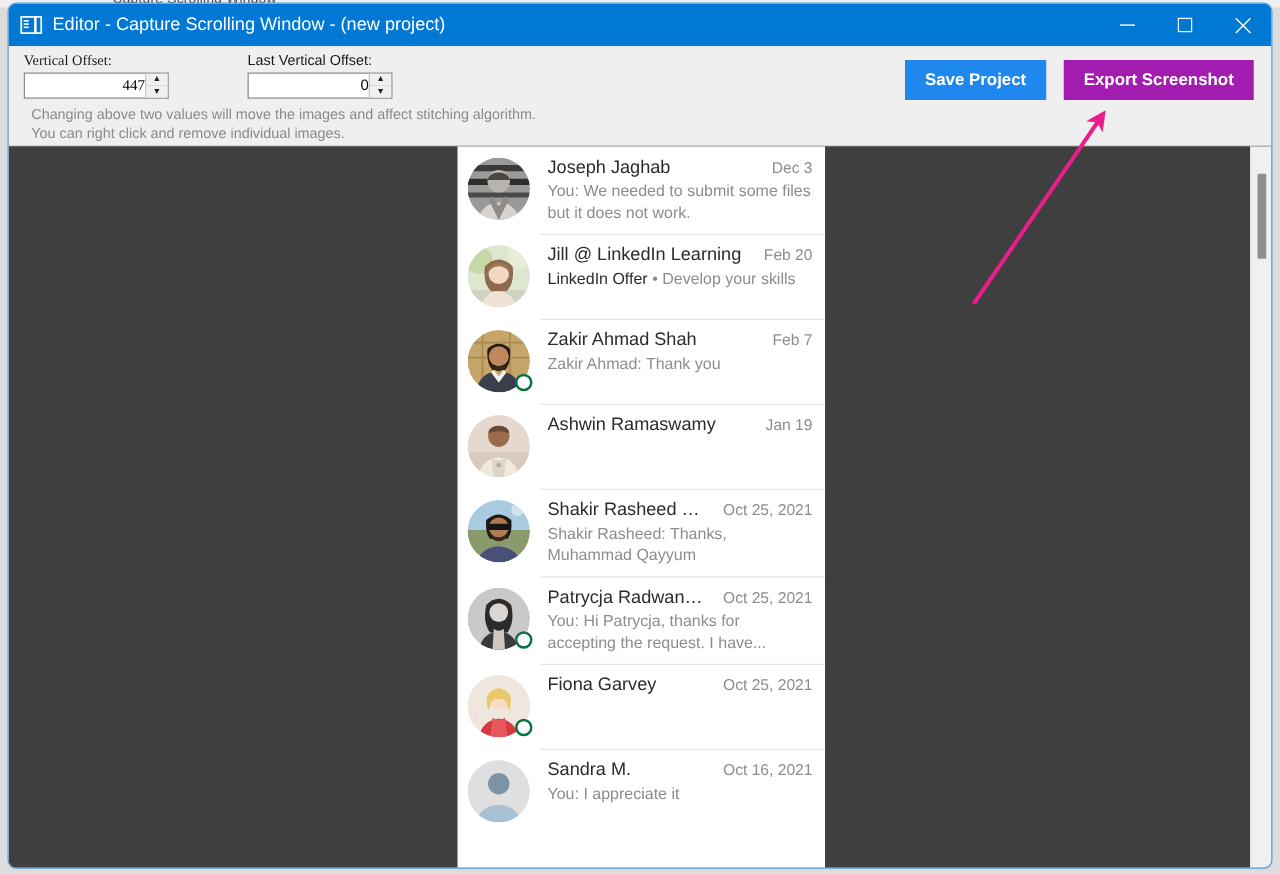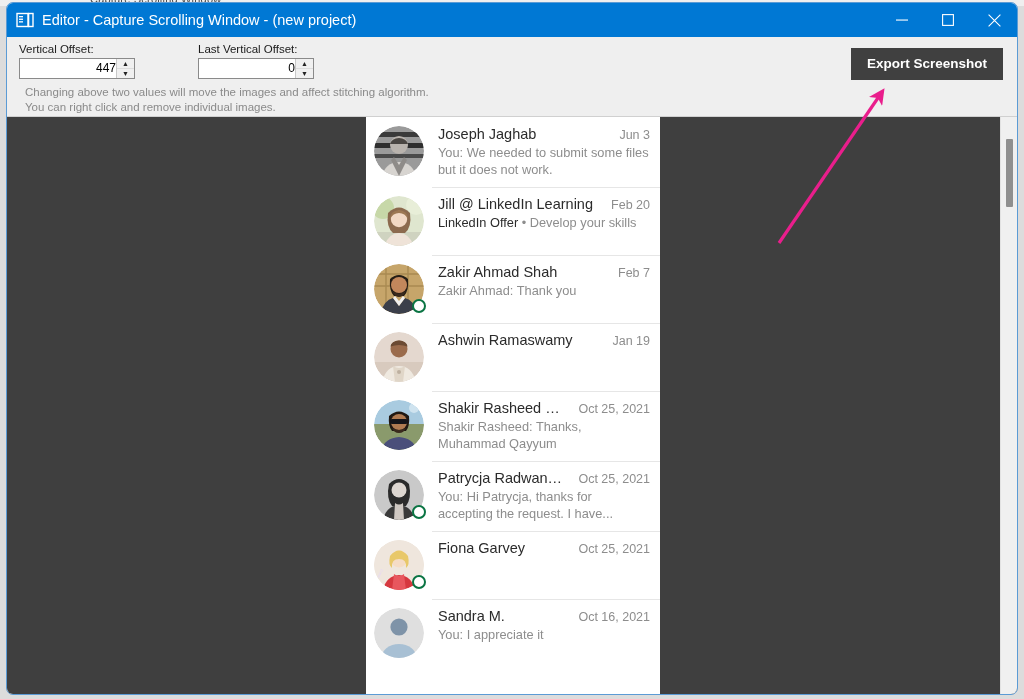--- a/index.html
+++ b/index.html
@@ -77,21 +77,21 @@
   .win-btn svg { display: block; }
 
   
   .toolbar {
     position: relative;
     height: 79px;
     background: #efefef;
     border-bottom: 1px solid #d0d0d0;
   }
   .field-group { position: absolute; }
-  .field-group.g1 { left: 12px; top: 6px; }
+  .field-group.g1 { left: 12px; top: 6px; font-family: Liberation Serif, serif; }
   .field-group.g2 { left: 191px; top: 6px; }
   .field-label {
     font-size: 11.5px;
     color: #1a1a1a;
     display: block;
     margin-bottom: 3px;
     white-space: nowrap;
   }
   .spin-wrap {
     position: relative;
@@ -149,21 +149,21 @@
     font-family: "Liberation Sans", sans-serif;
     font-size: 13.5px;
     font-weight: bold;
     padding: 0 16px;
     height: 32px;
     line-height: 32px;
     cursor: pointer;
     white-space: nowrap;
   }
   .btn-save   { background: #1e88ef; }
-  .btn-export { background: #404040; }
+  .btn-export { background: #a21caf; }
 
   
   .canvas {
     position: relative;
     height: 578px;
     background: #3f3f3f;
     overflow: hidden;
   }
 
   
@@ -327,20 +327,21 @@
           </span>
         </div>
       </div>
 
       <div class="hint">
         <div>Changing above two values will move the images and affect stitching algorithm.</div>
         <div>You can right click and remove individual images.</div>
       </div>
 
       <div class="action-buttons">
+        <button class="btn btn-save">Save Project</button>
         <button class="btn btn-export">Export Screenshot</button>
       </div>
     </div>
 
     <div class="canvas">
 
       <div class="shot">
 
       <div class="msg-row">
             <div class="avatar-wrap">
@@ -359,21 +360,21 @@
         <circle cx="25" cy="19" r="9" fill="#b9b3ad"></circle>
         <path d="M25 12 a9 7 0 0 1 9 6 l-18 0 a9 7 0 0 1 9 -6z" fill="#4a4642"></path>
         <path d="M9 50 a16 14 0 0 1 32 0 z" fill="#d7d4d0"></path>
         <path d="M20 31 l5 8 l5 -8 l3 3 l-8 16 l-8 -16z" fill="#8e8b88"></path>
       </g>
     </svg></div>
             </div>
             <div class="msg-body">
               <div class="msg-top">
                 <span class="msg-name">Joseph Jaghab</span>
-                <span class="msg-date">Jun 3</span>
+                <span class="msg-date">Dec 3</span>
               </div>
               <div class="msg-snippet">You: We needed to submit some files but it does not work.</div>
             </div>
           </div>
           <div class="msg-row">
             <div class="avatar-wrap">
               <div class="avatar">
     <svg viewBox="0 0 50 50" width="50" height="50">
       <defs>
                     <clipPath id="c1">

